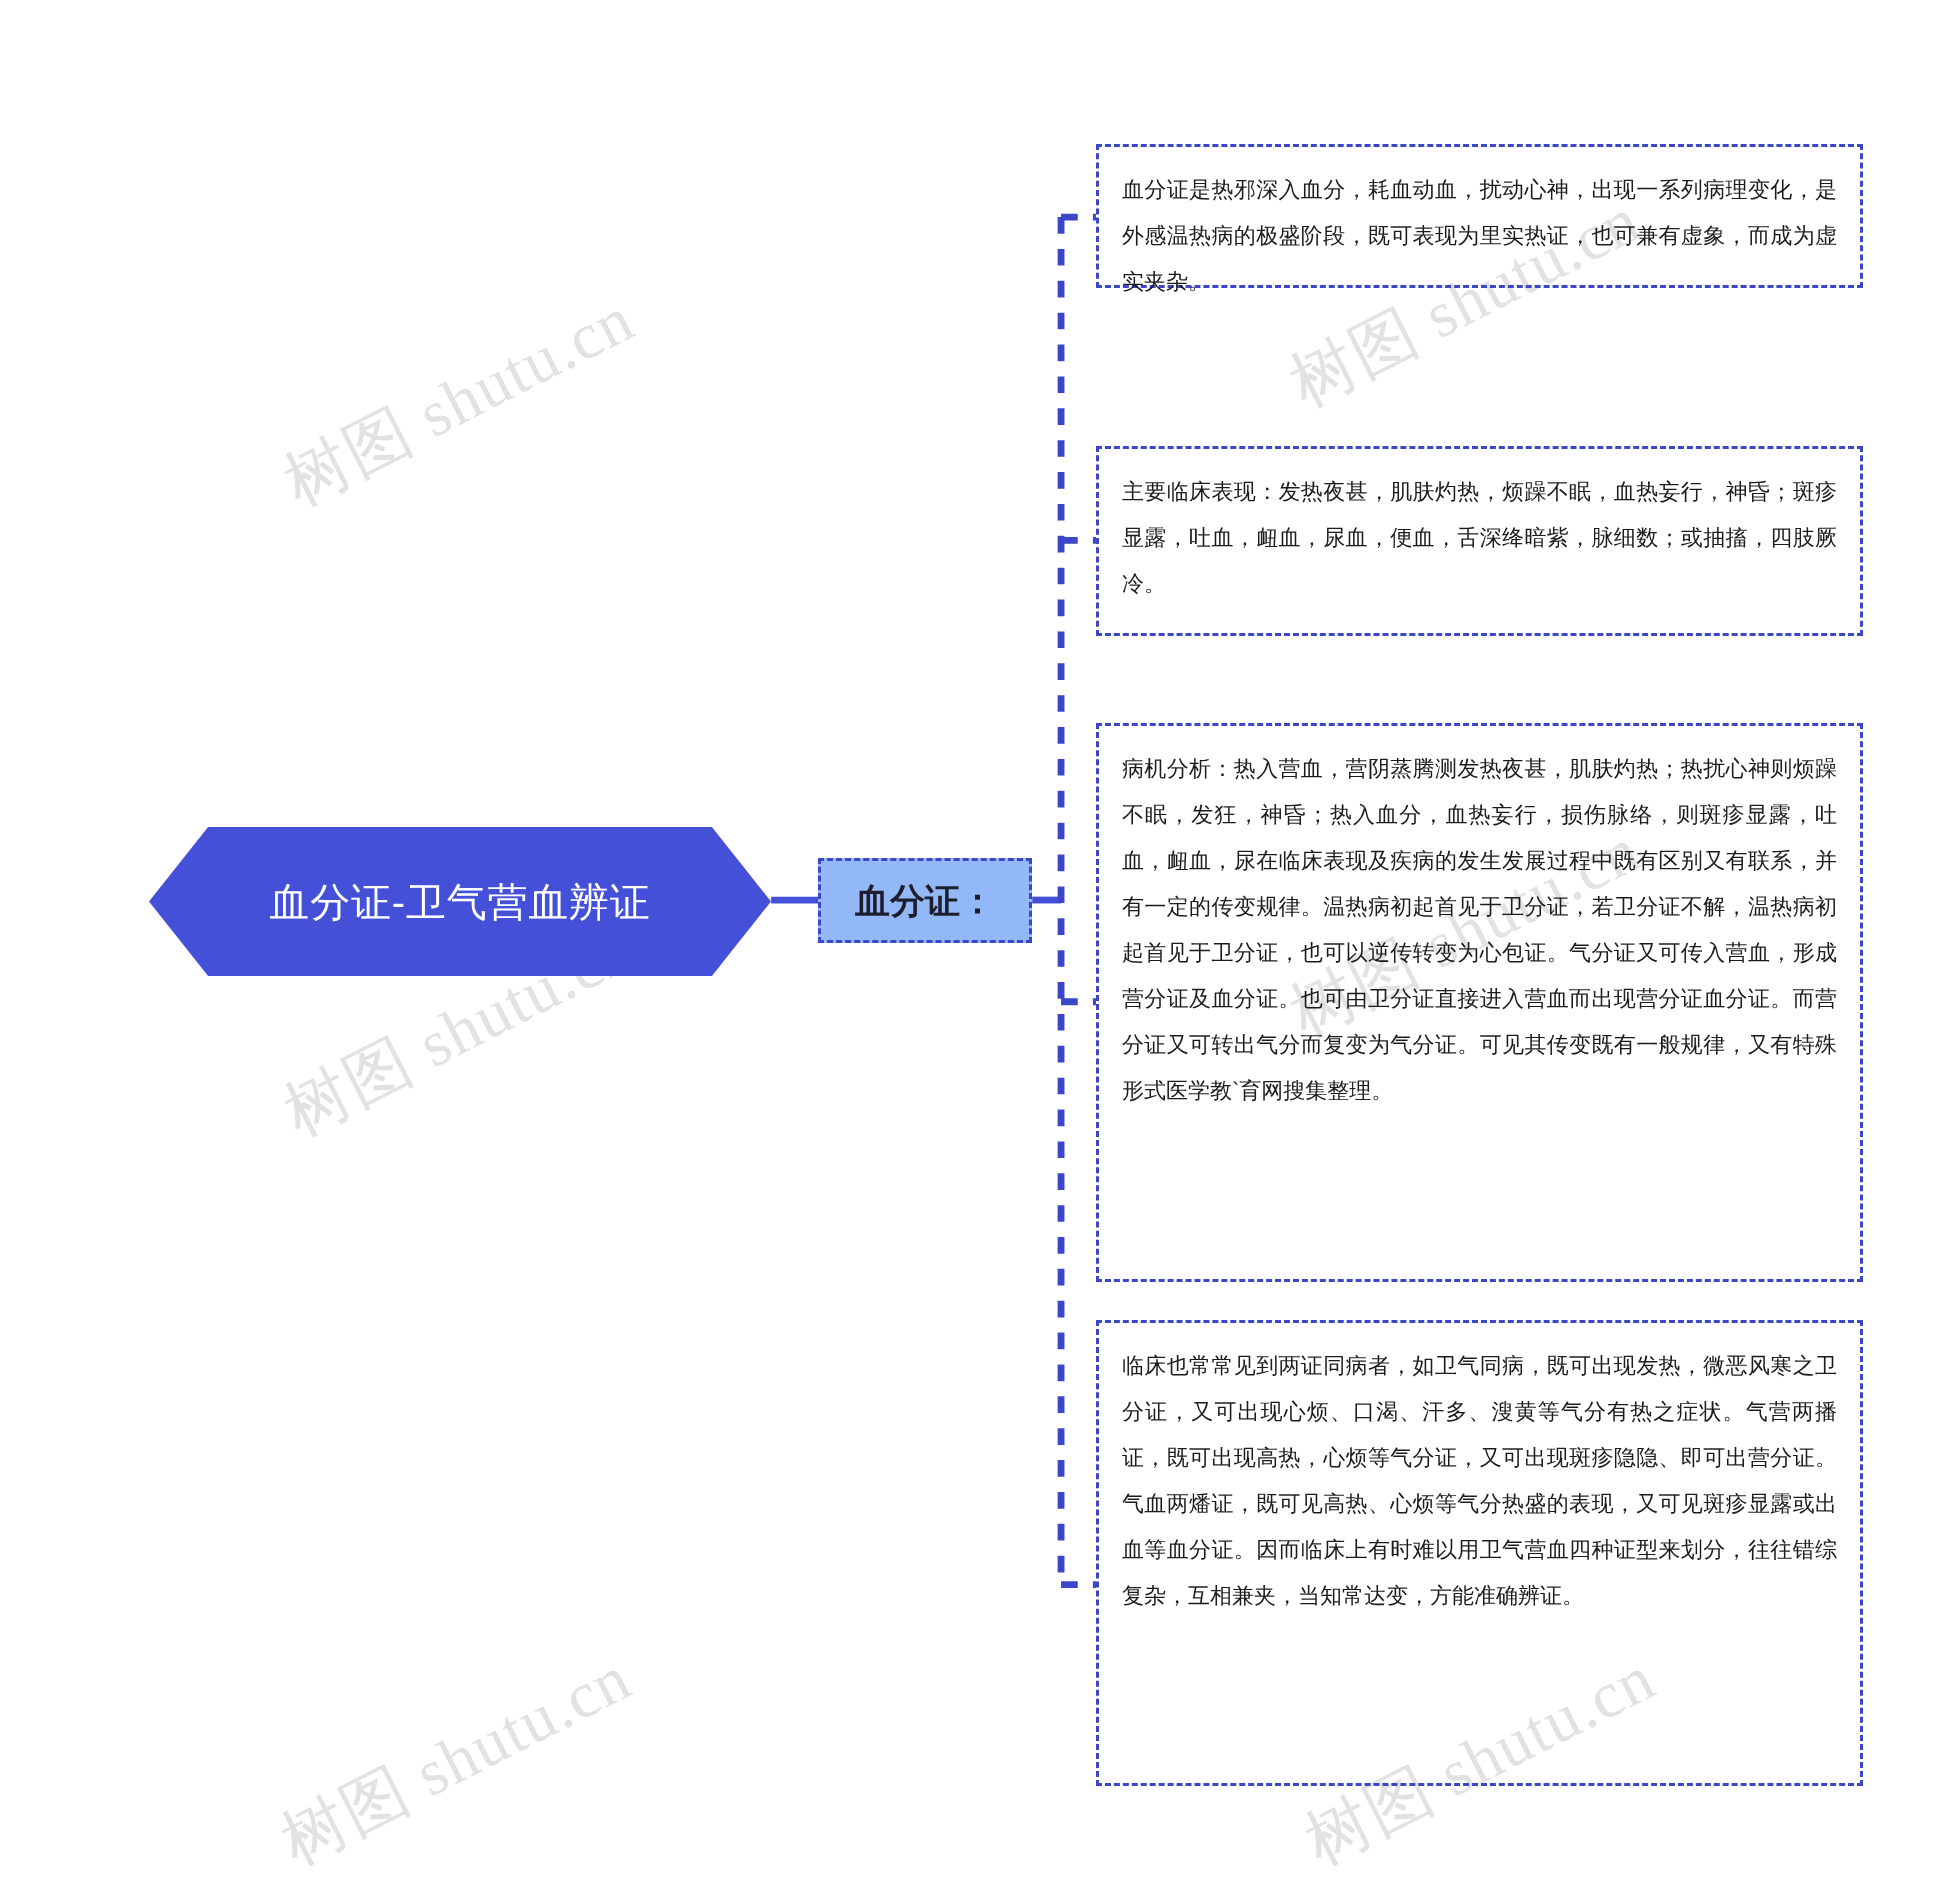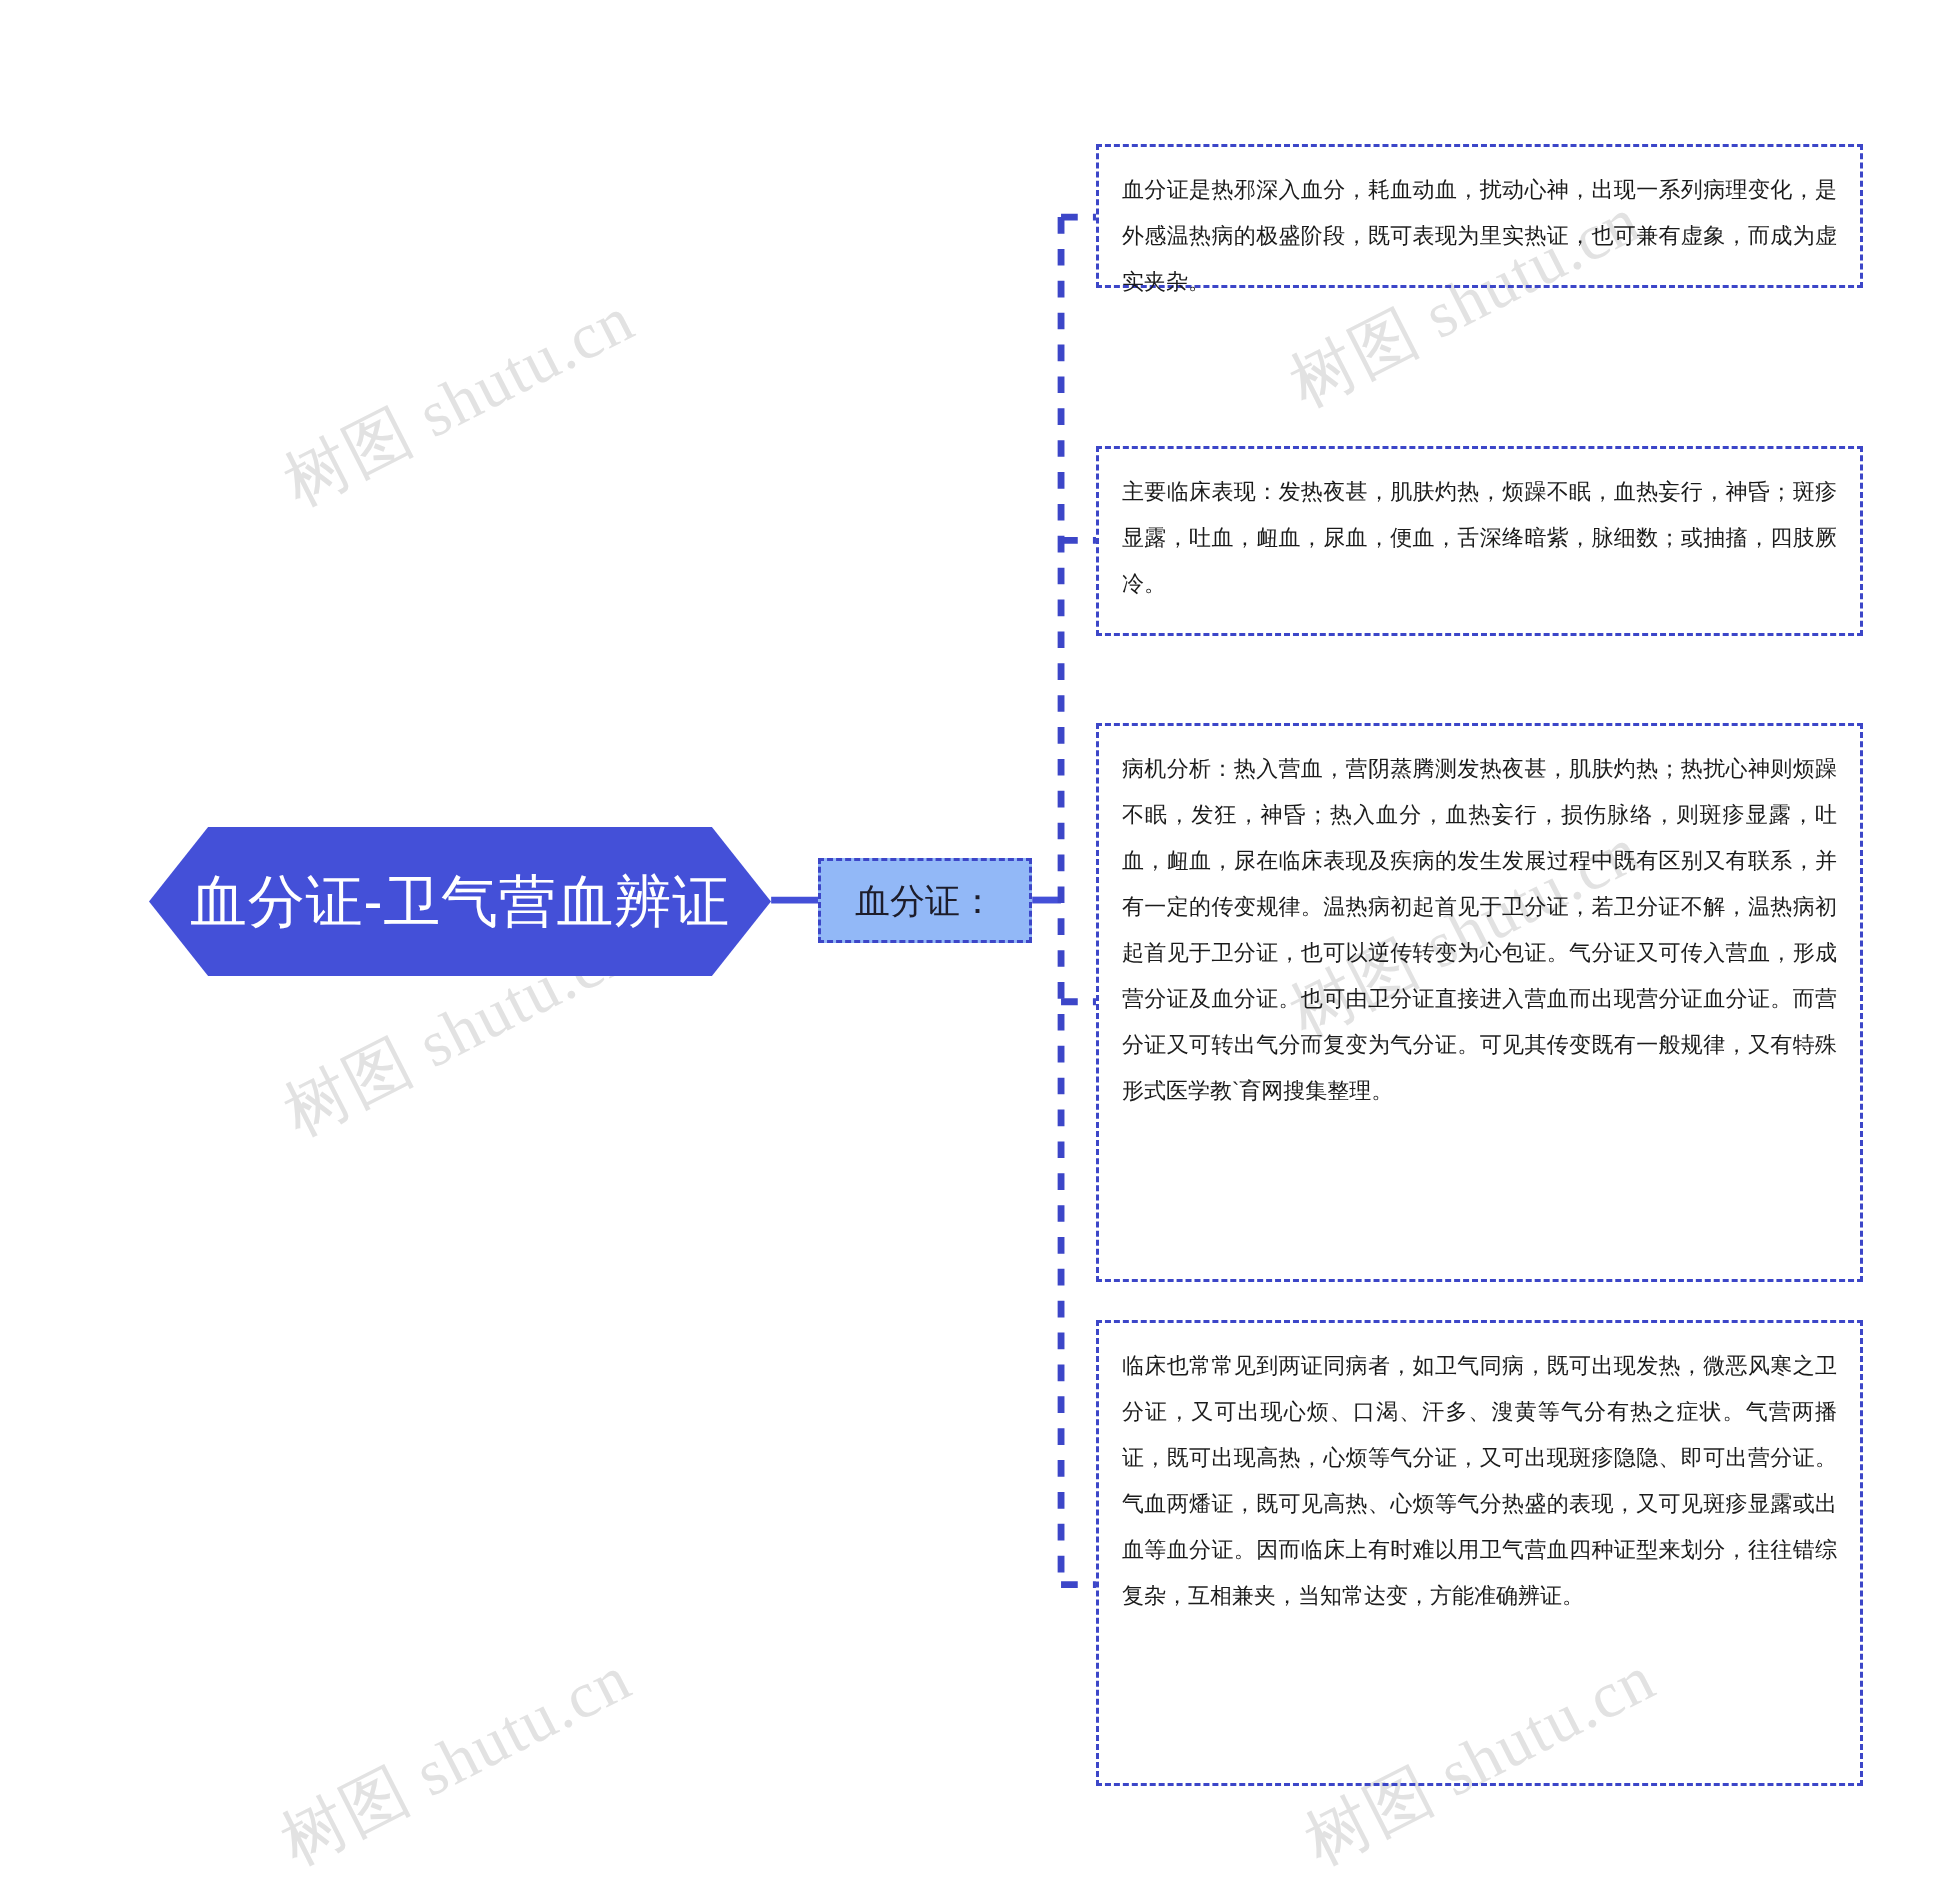--- a/index.html
+++ b/index.html
@@ -50,21 +50,21 @@
     height: 149px;
     background: #4450d8;
     -webkit-clip-path: polygon(0% 50%, 9.5% 0%, 90.5% 0%, 100% 50%, 90.5% 100%, 9.5% 100%);
     clip-path: polygon(0% 50%, 9.5% 0%, 90.5% 0%, 100% 50%, 90.5% 100%, 9.5% 100%);
     display: flex;
     align-items: center;
     justify-content: center;
   }
   #root-node .root-label {
     color: #ffffff;
-    font-size: 57px;
+    font-size: 40px;
     line-height: 1;
     letter-spacing: 0.8px;
     white-space: nowrap;
   }
 
   
   #sub-node {
     position: absolute;
     left: 818px;
     top: 858px;
@@ -75,20 +75,21 @@
     box-sizing: border-box;
     display: flex;
     align-items: center;
     justify-content: center;
   }
   #sub-node .sub-label {
     color: #1d1d2b;
     font-size: 35px;
     line-height: 1;
     white-space: nowrap;
+    font-weight: bold;
   }
 
   
   .leaf-box {
     position: absolute;
     left: 1096px;
     border: 3px dashed #3c46c8;
     box-sizing: border-box;
     background: transparent;
     padding: 20px 23px 20px 23px;

